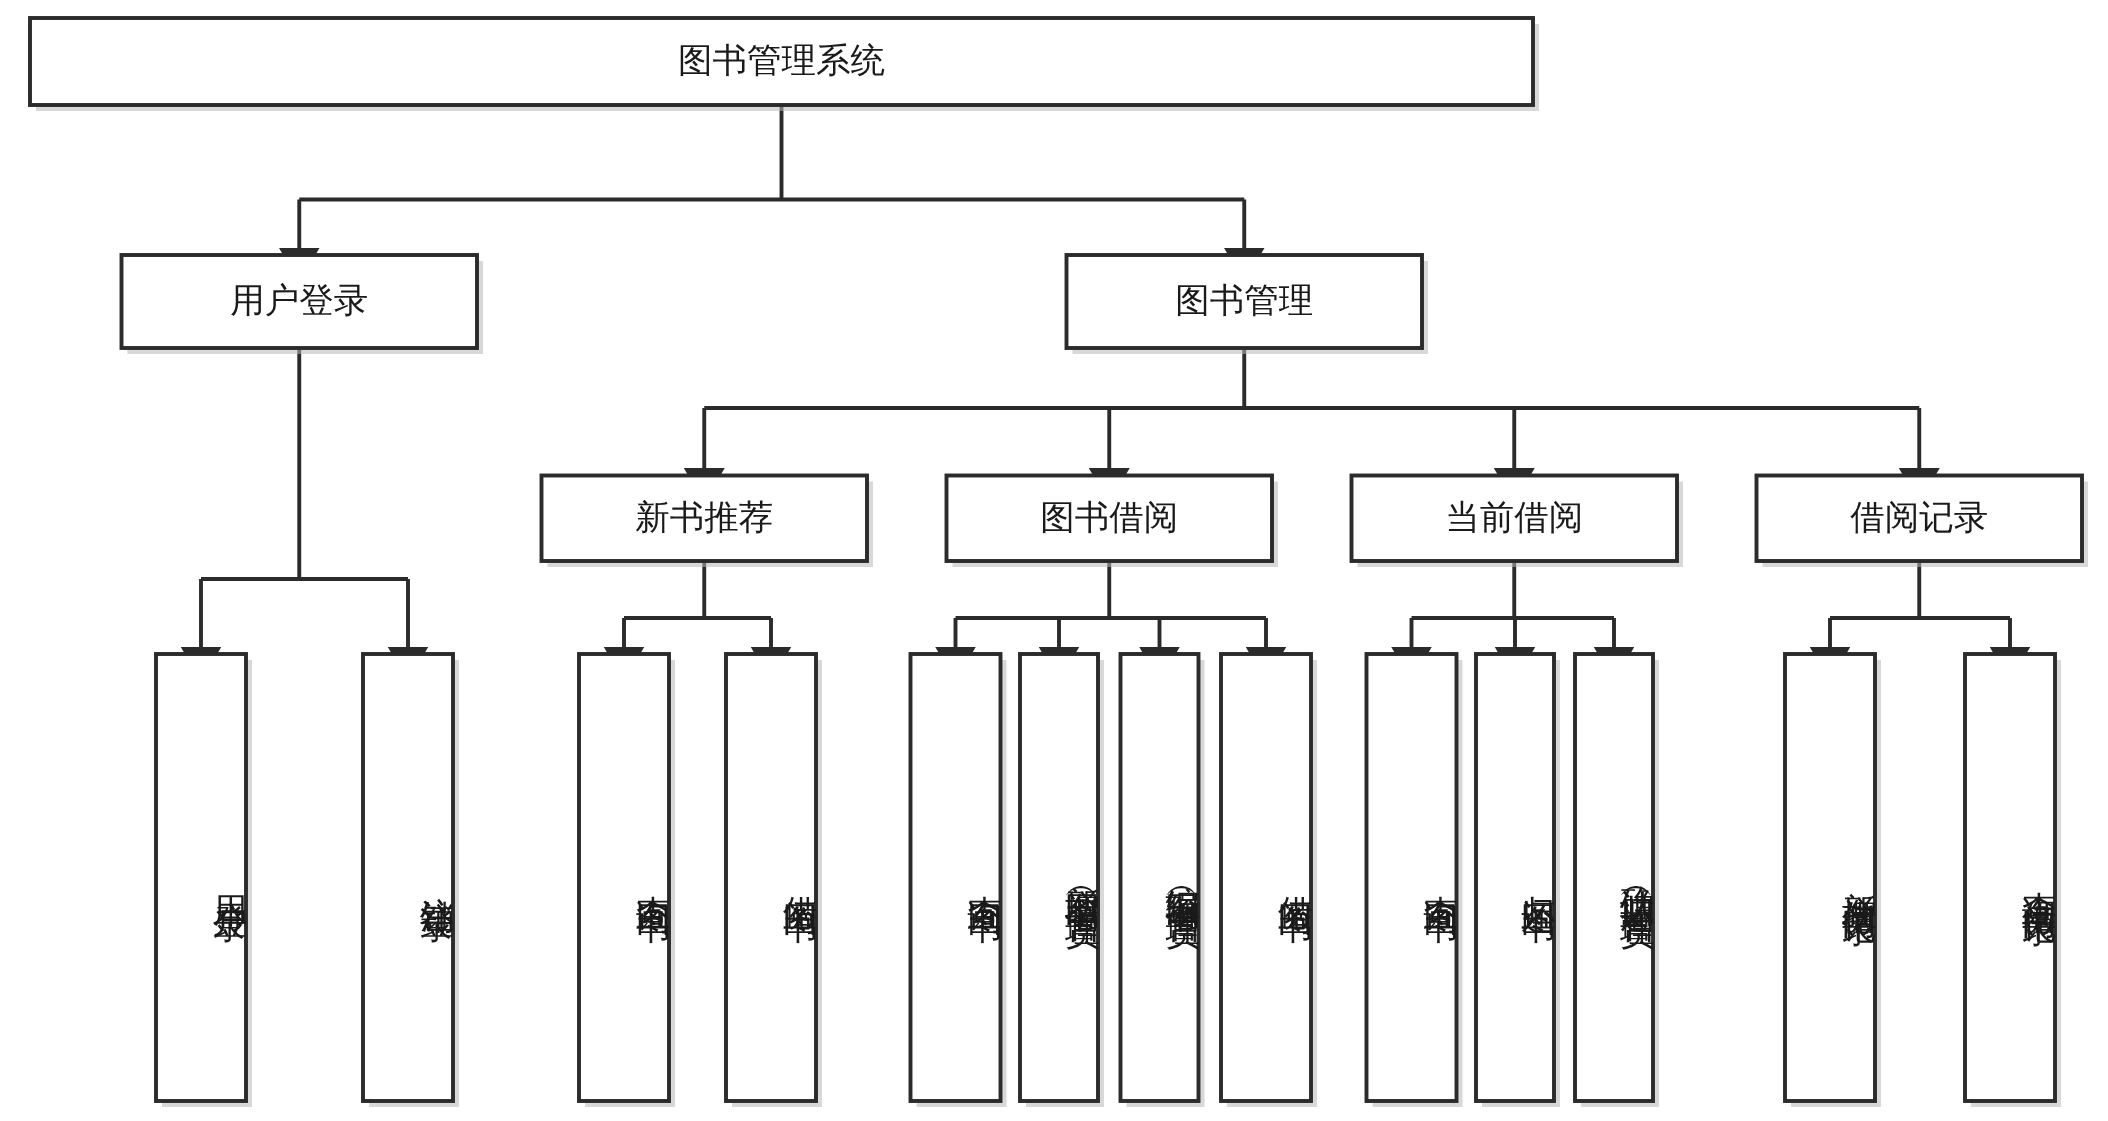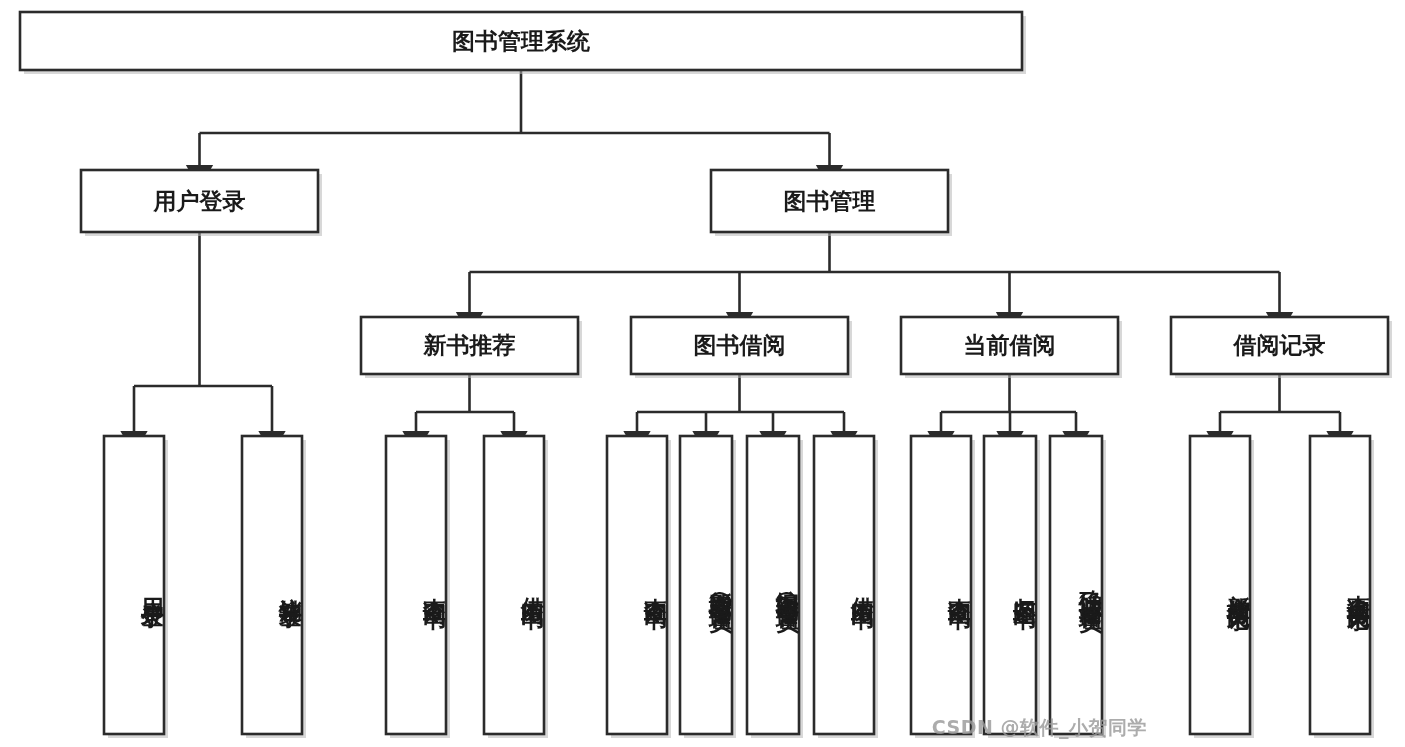--- a/index.html
+++ b/index.html
@@ -13,21 +13,20 @@
     height: 747px;
     font-family: "DejaVu Sans", "Liberation Sans", sans-serif;
     overflow: hidden;
     position: relative;
   }
   #diagram-root {
     position: relative;
     width: 1159px;
     height: 747px;
     background: #ffffff;
-    font-weight: bold;
   }
   svg.canvas {
     position: absolute;
     left: 0;
     top: 0;
     width: 1405px;
     height: 747px;
     display: block;
   }
   .node-rect {
@@ -230,15 +229,14 @@
       <div class="leaf-label-wrap" style="left: 680px; top: 450px; width: 52px; height: 270px;">新增图书（管理员）</div>
       <div class="leaf-label-wrap" style="left: 747px; top: 450px; width: 52px; height: 270px;">编辑图书（管理员）</div>
       <div class="leaf-label-wrap" style="left: 814px; top: 450px; width: 60px; height: 270px;">借阅图书</div>
       <div class="leaf-label-wrap" style="left: 911px; top: 450px; width: 60px; height: 270px;">查询图书</div>
       <div class="leaf-label-wrap" style="left: 984px; top: 450px; width: 52px; height: 270px;">归还图书</div>
       <div class="leaf-label-wrap" style="left: 1050px; top: 450px; width: 52px; height: 270px;">确认归还（管理员）</div>
       <div class="leaf-label-wrap" style="left: 1190px; top: 450px; width: 60px; height: 270px;">新增借阅记录</div>
       <div class="leaf-label-wrap" style="left: 1310px; top: 450px; width: 60px; height: 270px;">查询借阅记录</div>
     </div>
 
-  <div id="watermark">CSDN @软件_小贺同学</div>
 
 </div>
 
 </body></html>

